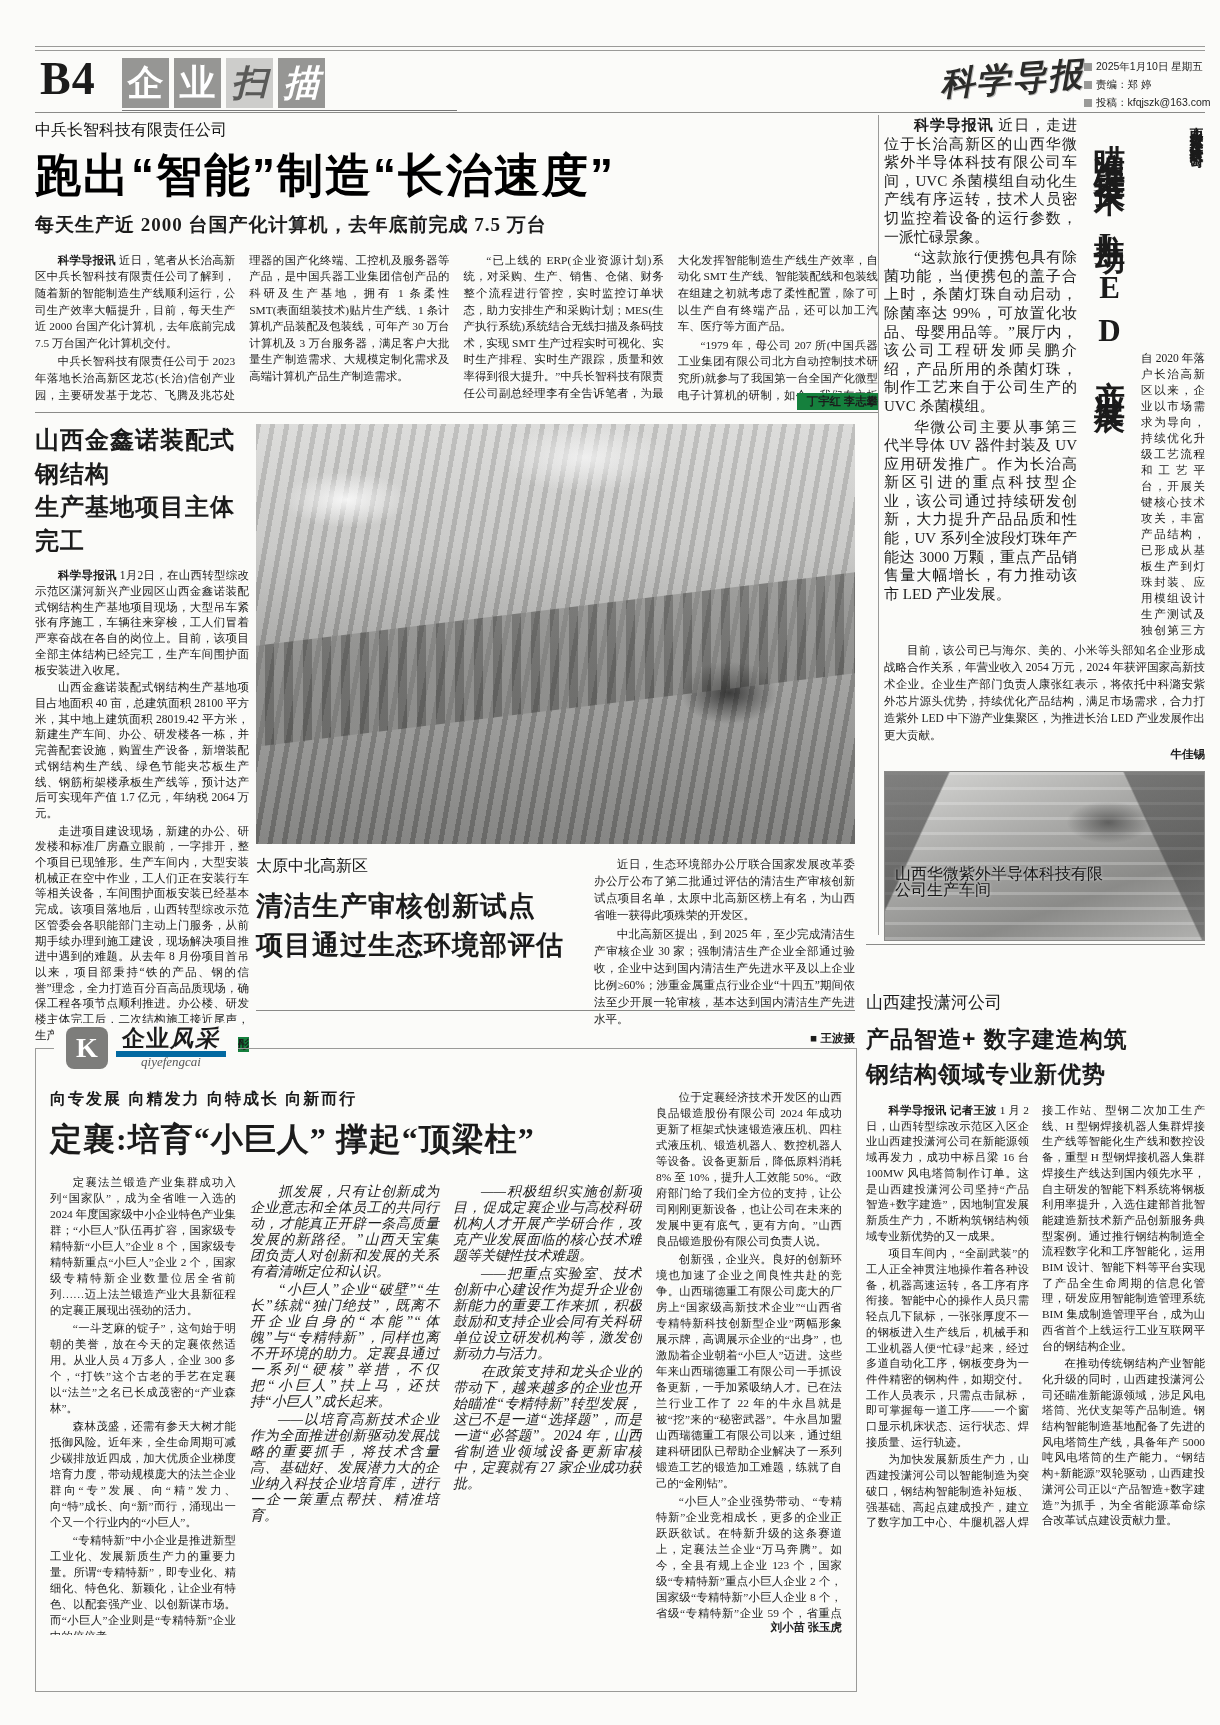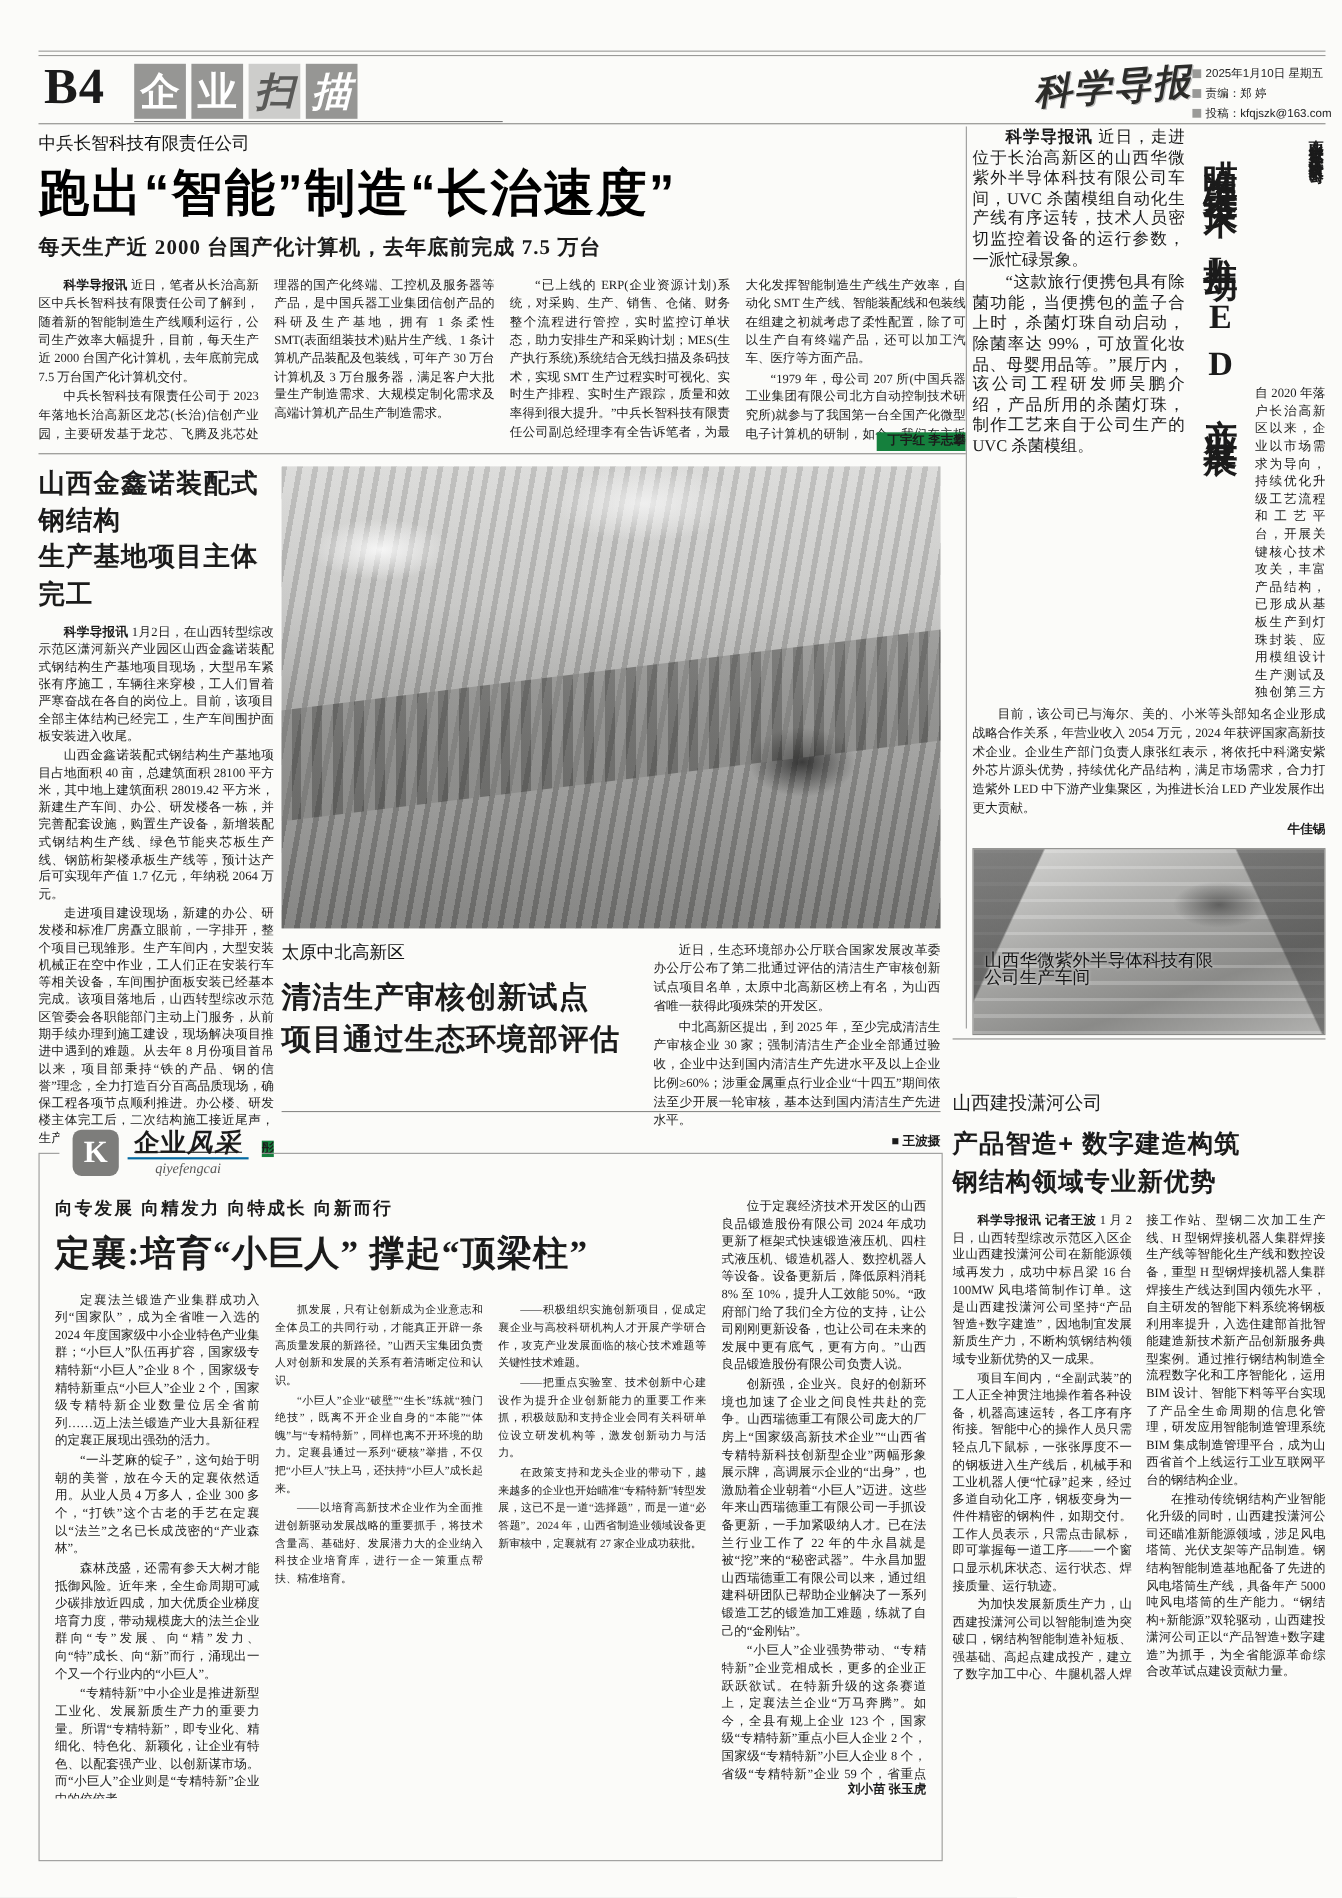--- a/index.html
+++ b/index.html
@@ -91,21 +91,21 @@
   .xh-headline{margin:8px 0 0;font-family:"Liberation Sans",sans-serif;font-weight:900;
       font-size:23px;line-height:1.5;letter-spacing:1px;}
   .xh-body{margin-top:12px;height:566px;overflow:hidden;column-count:2;column-gap:13px;
       font-size:11.3px;line-height:15.7px;}
   
   .box-dx{position:absolute;left:35px;top:1048px;width:820px;height:642px;border:1px solid #9a9a98;}
   .dx-badge{position:absolute;left:18px;top:-26px;display:flex;align-items:flex-start;gap:8px;
       background:#fbfbf9;padding:0 12px;}
   .k-logo{width:42px;height:42px;background:#7d7d7b;color:#fff;border-radius:8px;display:flex;
       align-items:center;justify-content:center;font-size:28px;font-weight:900;margin-top:4px;}
-  .badge-text{border-bottom:2px solid #0369a1;padding:0 6px 2px;text-decoration:underline;}
+  .badge-text{border-bottom:6px solid #0369a1;padding:0 6px 2px;}
   .badge-t1{font-size:23px;font-weight:900;letter-spacing:1px;}
   .badge-t2{font-size:23px;font-style:italic;font-weight:700;letter-spacing:2px;}
   .badge-sub{font-style:italic;font-size:13px;color:#555;text-align:center;}
   .dx-main{display:flex;gap:14px;padding:40px 14px 8px;height:594px;box-sizing:border-box;}
   .dx-left{width:592px;flex:0 0 auto;display:flex;flex-direction:column;}
   .dx-kicker{font-family:"Liberation Sans",sans-serif;font-weight:700;font-size:16px;letter-spacing:2px;}
   .dx-headline{margin:8px 0 12px;font-size:32px;font-weight:900;letter-spacing:1px;}
   .dx-row{display:flex;gap:14px;flex:1;overflow:hidden;}
   .dx-col1{width:186px;flex:0 0 auto;font-size:11.4px;line-height:16px;overflow:hidden;}
   .dx-mid{flex:1;display:flex;}
@@ -115,21 +115,21 @@
       radial-gradient(circle at 40% 84%, #9c9c9a 0 30px, #343432 31px 42px, #6d6d6b 43px 48px, transparent 49px),
       radial-gradient(circle at 68% 70%, #a4a4a2 0 36px, #383836 37px 50px, #70706e 51px 56px, transparent 57px),
       radial-gradient(circle at 92% 82%, #9a9a98 0 26px, #303030 27px 38px, transparent 39px),
       radial-gradient(circle at 55% 36%, #8c8c8a 0 22px, #4a4a48 23px 31px, transparent 32px),
       radial-gradient(circle at 22% 30%, #848481 0 18px, #454540 19px 26px, transparent 27px),
       radial-gradient(circle at 82% 28%, #8a8a86 0 16px, #3e3e3a 17px 24px, transparent 25px),
       linear-gradient(180deg,#a0a09e 0%,#70706e 45%,#403f3d 100%);}
   .dx-caption{position:absolute;left:0;right:0;bottom:0;padding:4px 8px;font-size:11.5px;color:#fff;
       background:linear-gradient(transparent,rgba(0,0,0,.55));text-align:center;}
   .dx-midtext{margin-top:10px;flex:1;overflow:hidden;column-count:2;column-gap:14px;
-      font-size:10px;line-height:16px;}
+      font-size:14px;line-height:16px;font-style:italic;}
   .dx-col4{flex:1;display:flex;flex-direction:column;font-size:11.4px;line-height:16px;}
   .dx-col4-text{flex:1;overflow:hidden;}
 </style>
 </head>
 <body>
 
 <div id="page">
 
   <div class="top-rule"></div>
 
@@ -204,20 +204,21 @@
       <div class="clean-credit">■ 王波摄</div>
     </div>
   </section>
   <div class="rule h-rule-clean"></div>
 
   <section class="art-uv">
     <div class="uv-top">
       <div class="uv-col1">
         <p class="bp"><b class="lead">科学导报讯</b><span> 近日，走进位于长治高新区的山西华微紫外半导体科技有限公司车间，UVC 杀菌模组自动化生产线有序运转，技术人员密切监控着设备的运行参数，一派忙碌景象。</span></p>
         <p class="bp">“这款旅行便携包具有除菌功能，当便携包的盖子合上时，杀菌灯珠自动启动，除菌率达 99%，可放置化妆品、母婴用品等。”展厅内，该公司工程研发师吴鹏介绍，产品所用的杀菌灯珠，制作工艺来自于公司生产的 UVC 杀菌模组。</p>
+        <p class="bp">华微公司主要从事第三代半导体 UV 器件封装及 UV 应用研发推广。作为长治高新区引进的重点科技型企业，该公司通过持续研发创新，大力提升产品品质和性能，UV 系列全波段灯珠年产能达 3000 万颗，重点产品销售量大幅增长，有力推动该市 LED 产业发展。</p>
       </div>
       <div class="uv-vhead">瞄准关键技术 推动LED产业发展</div>
       <div class="uv-strip">
         <div class="uv-vkicker">山西华微紫外半导体科技有限公司</div>
         <div class="uv-striptext">自 2020 年落户长治高新区以来，企业以市场需求为导向，持续优化升级工艺流程和工艺平台，开展关键核心技术攻关，丰富产品结构，已形成从基板生产到灯珠封装、应用模组设计生产测试及独创第三方检测实验室等一套完整体系。据了解，其生产的 UV-LED 灯珠涵盖紫外线 A、B、C 全波段，广泛应用于 3D 打印、油墨印刷、医疗、植物生长、水杀菌、空气杀菌等领域。</div>
       </div>
     </div>
     <div class="uv-close">
       <p class="bp">目前，该公司已与海尔、美的、小米等头部知名企业形成战略合作关系，年营业收入 2054 万元，2024 年获评国家高新技术企业。企业生产部门负责人康张红表示，将依托中科潞安紫外芯片源头优势，持续优化产品结构，满足市场需求，合力打造紫外 LED 中下游产业集聚区，为推进长治 LED 产业发展作出更大贡献。</p>
       <div class="uv-byline">牛佳锡</div>

